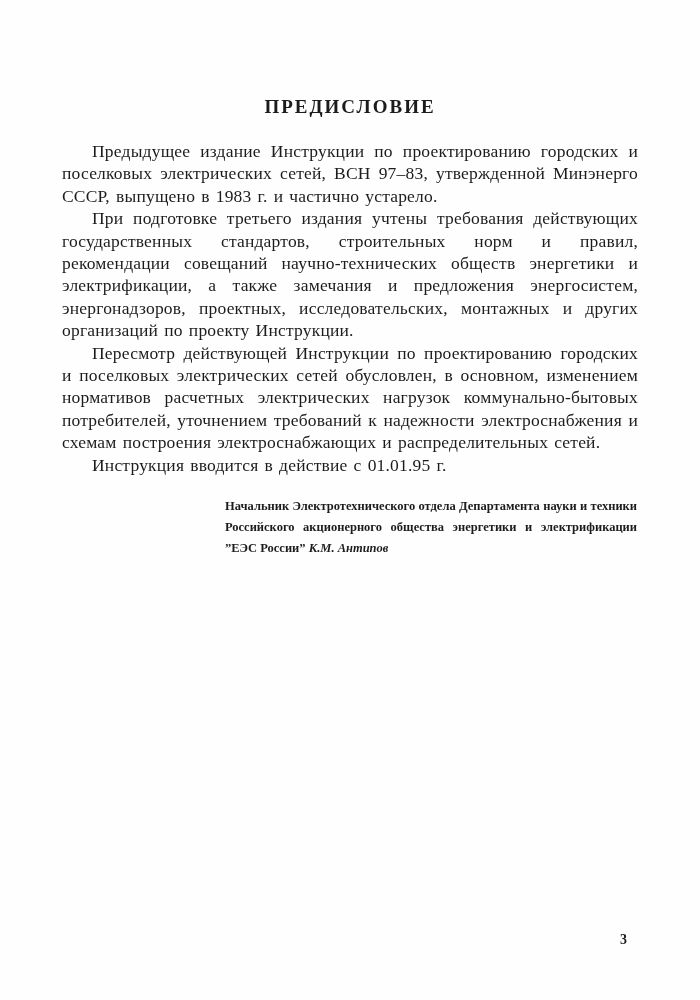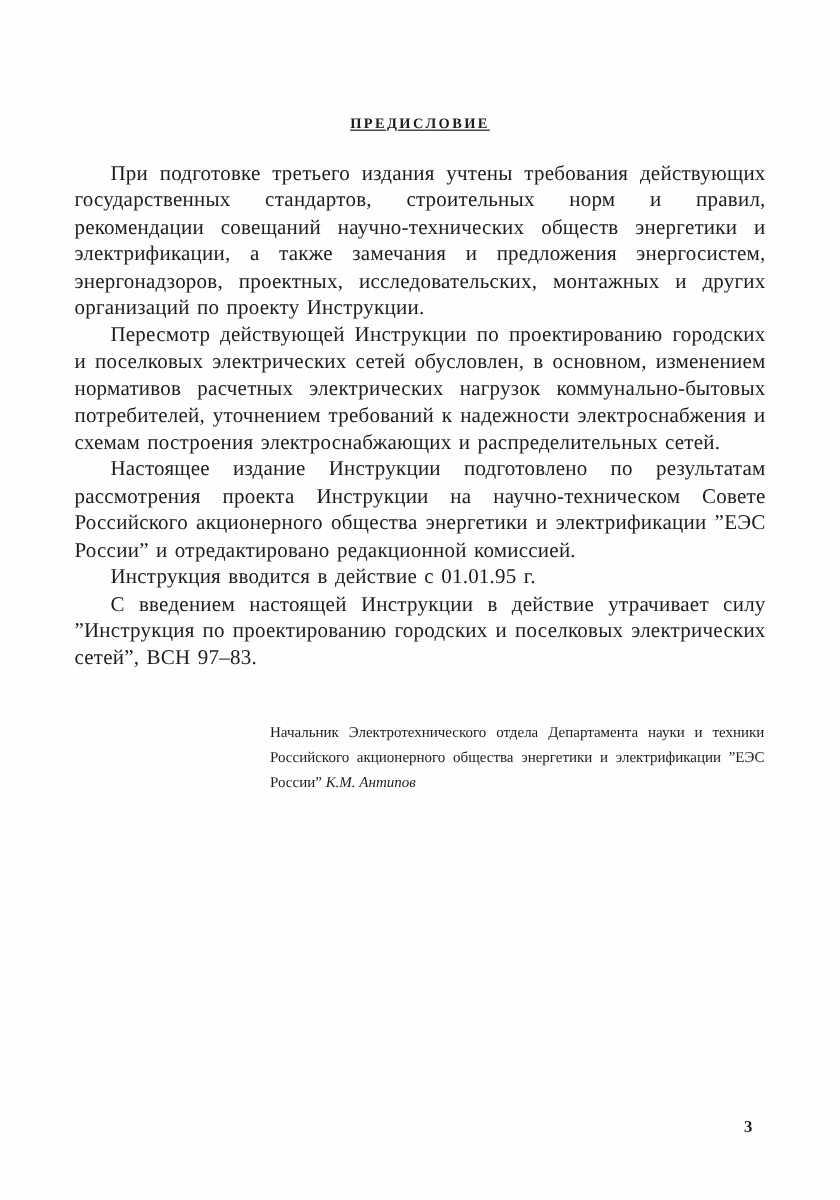--- a/index.html
+++ b/index.html
@@ -20,40 +20,39 @@
   }
   .content {
     position: absolute;
     left: 62px;
     top: 96px;
     width: 576px;
   }
   .doc-heading {
     margin: 0 0 22px 0;
     text-align: center;
-    font-size: 12px;
+    font-size: 19px;
     font-weight: bold;
     letter-spacing: 2px;
-    text-decoration: underline;
   }
   .para {
     margin: 0;
     font-size: 17.5px;
     line-height: 22.4px;
     text-align: justify;
     text-indent: 30px;
     letter-spacing: 0.2px;
     word-spacing: 1.5px;
   }
   .signature {
-    margin: 41px 0 0 163px;
+    margin: 20px 0 0 163px;
     width: 412px;
     font-size: 12.5px;
     line-height: 21px;
-    font-weight: normal;
+    font-weight: bold;
     text-align: justify;
   }
   .signature .sig-name {
     font-style: italic;
     white-space: nowrap;
   }
   .page-number {
     position: absolute;
     left: 620px;
     top: 932px;
@@ -61,25 +60,24 @@
     font-weight: bold;
   }
 </style>
 </head>
 <body>
 
 <div class="page">
   <div class="content">
     <h1 class="doc-heading">ПРЕДИСЛОВИЕ</h1>
 
+    <p class="para">Предыдущее издание Инструкции по проектированию городских и поселковых электрических сетей, ВСН 97–83, утвержденной Минэнерго СССР, выпущено в 1983 г. и частично устарело.</p>
     <p class="para">При подготовке третьего издания учтены требования действующих государственных стандартов, строительных норм и правил, рекомендации совещаний научно-технических обществ энергетики и электрификации, а также замечания и предложения энергосистем, энергонадзоров, проектных, исследовательских, монтажных и других организаций по проекту Инструкции.</p>
     <p class="para">Пересмотр действующей Инструкции по проектированию городских и поселковых электрических сетей обусловлен, в основном, изменением нормативов расчетных электрических нагрузок коммунально-бытовых потребителей, уточнением требований к надежности электроснабжения и схемам построения электроснабжающих и распределительных сетей.</p>
-    <p class="para">Настоящее издание Инструкции подготовлено по результатам рассмотрения проекта Инструкции на научно-техническом Совете Российского акционерного общества энергетики и электрификации ”ЕЭС России” и отредактировано редакционной комиссией.</p>
     <p class="para">Инструкция вводится в действие с 01.01.95 г.</p>
-    <p class="para">С введением настоящей Инструкции в действие утрачивает силу ”Инструкция по проектированию городских и поселковых электрических сетей”, ВСН 97–83.</p>
 
     <div class="signature">
       <span class="sig-role">Начальник Электротехнического отдела Департамента науки и техники Российского акционерного общества энергетики и электрификации ”ЕЭС России”</span>
       <span> </span>
       <span class="sig-name">К.М. Антипов</span>
     </div>
   </div>
 
   <div class="page-number">3</div>
 </div>

